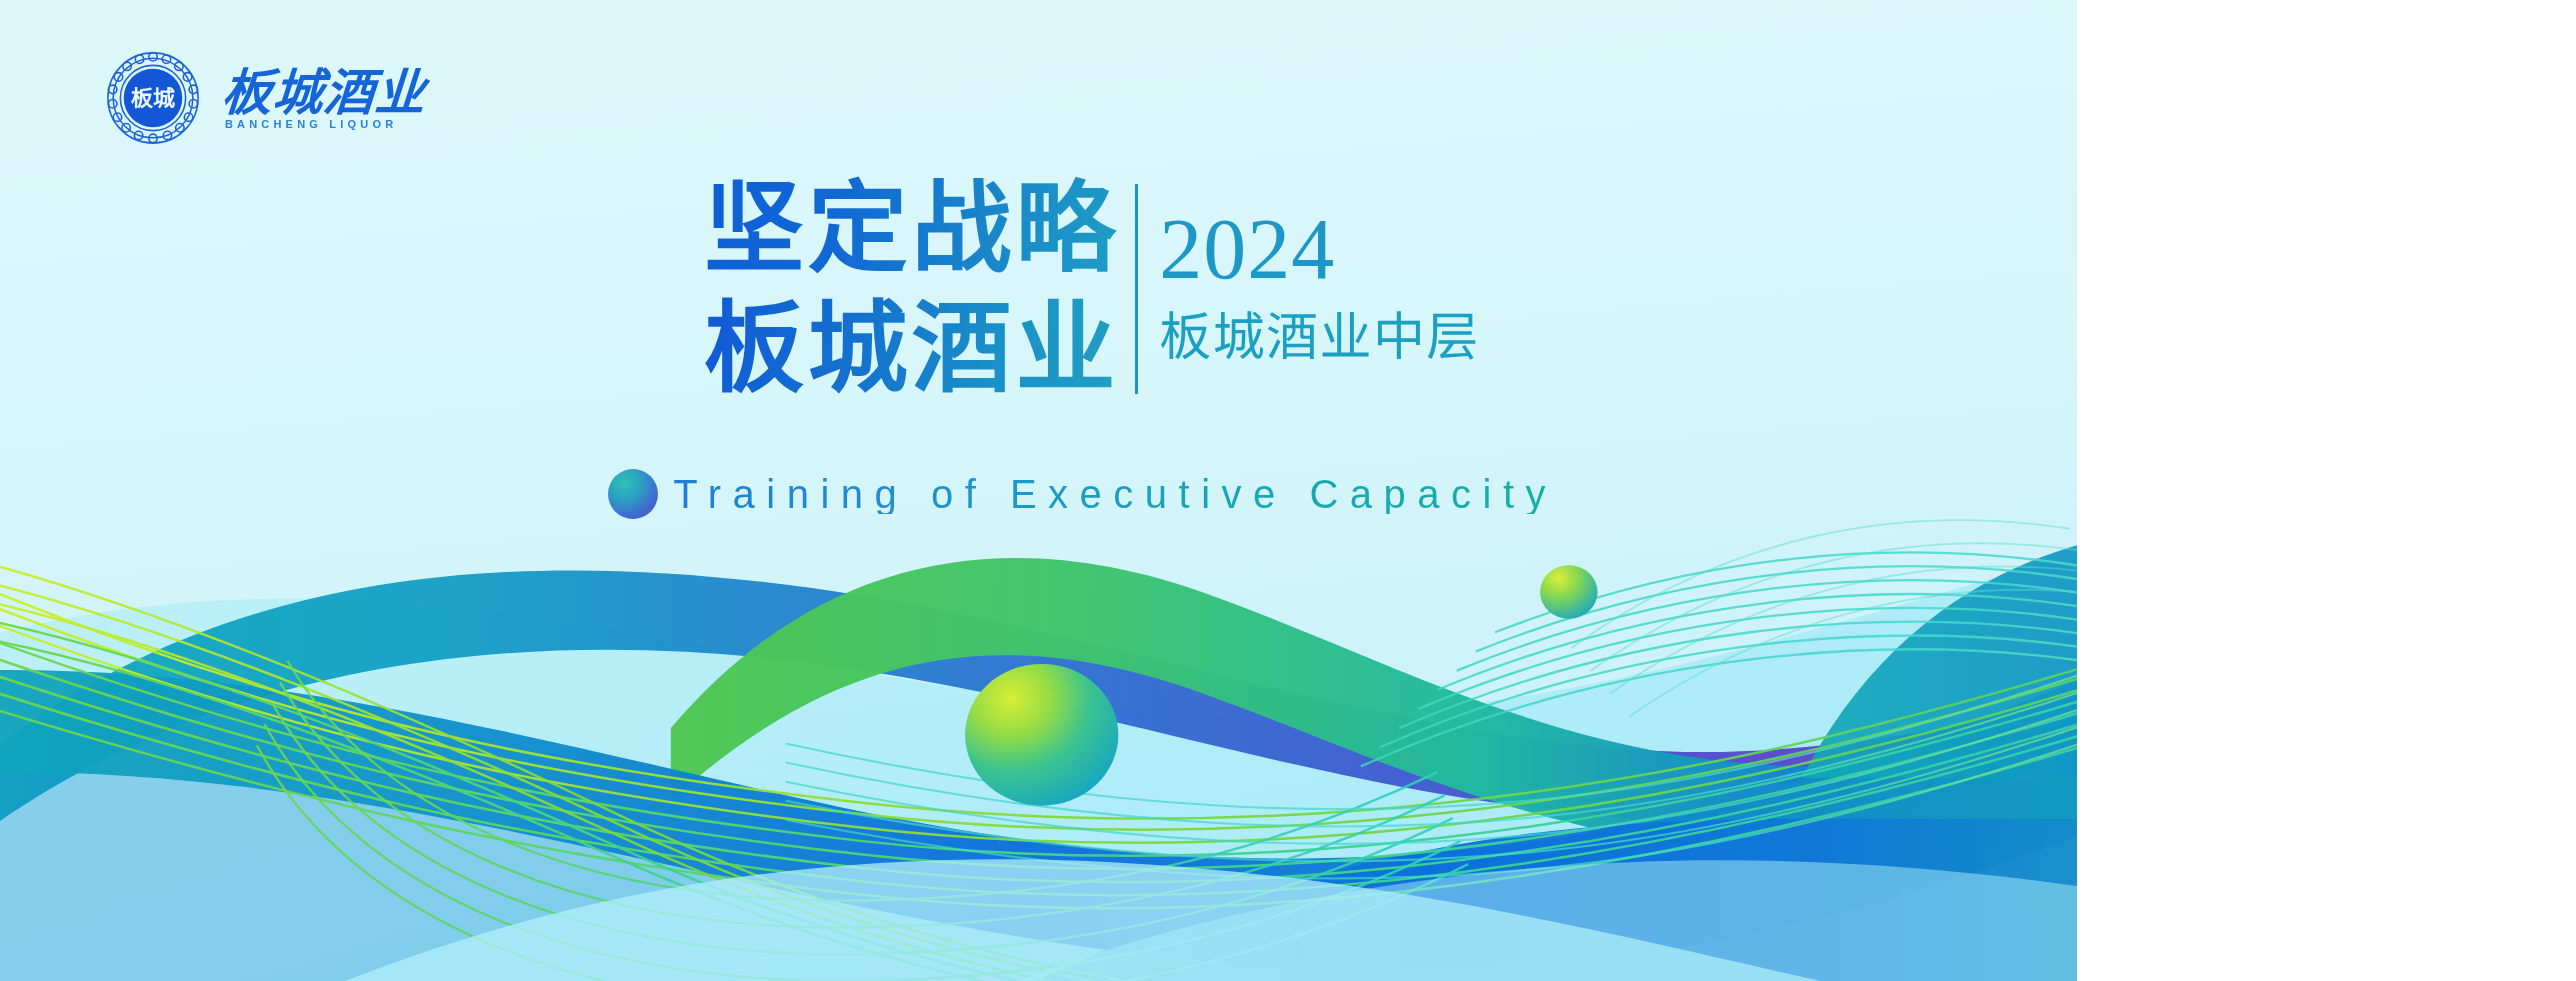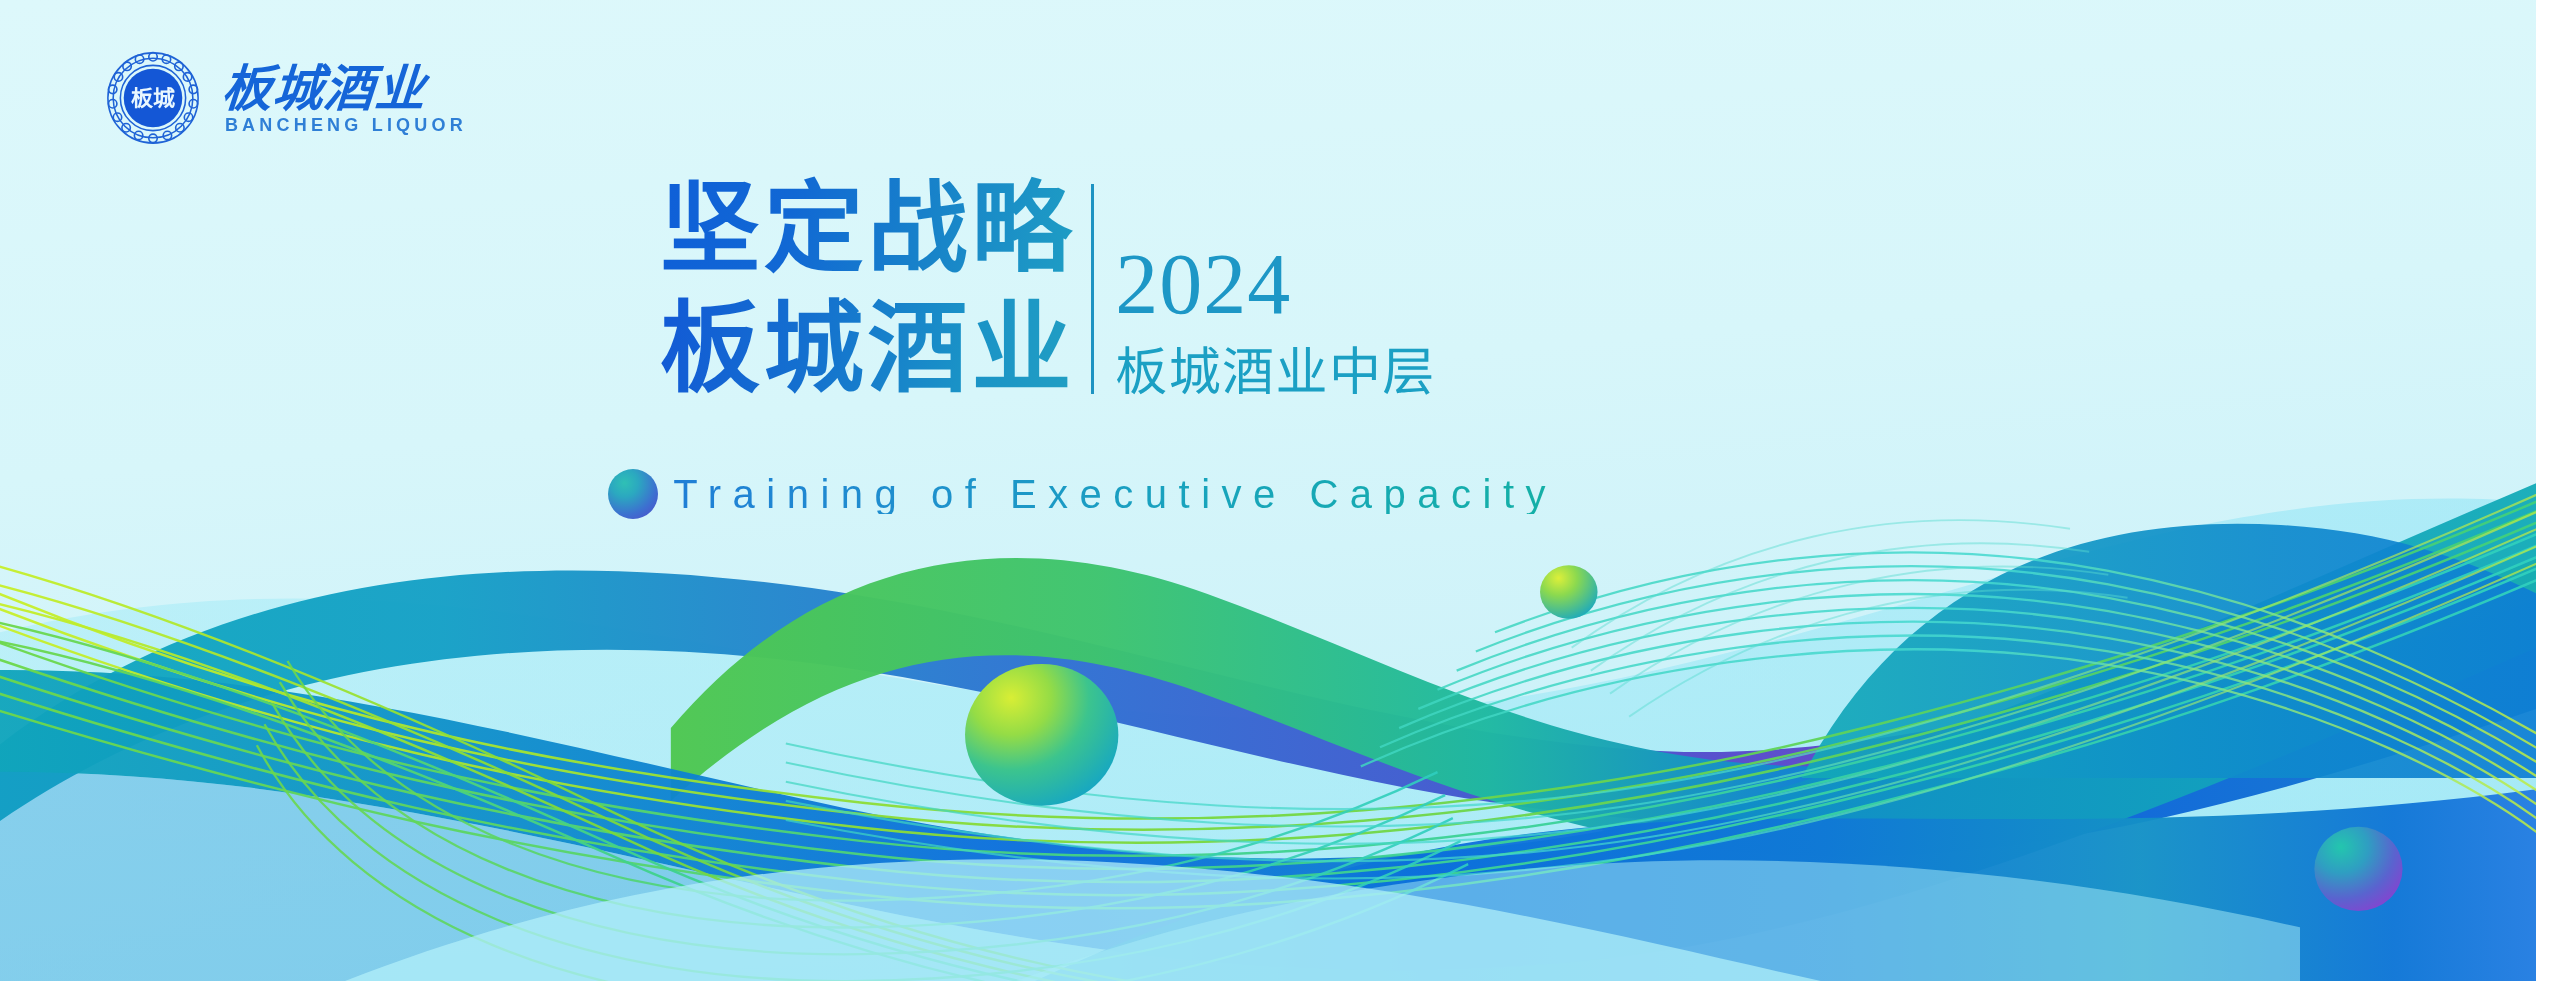--- a/index.html
+++ b/index.html
@@ -3,21 +3,21 @@
 <meta charset="utf-8">
 <title>Banner</title>
 <style>
   html, body {
     margin: 0;
     padding: 0;
     background: #ffffff;
   }
   #banner {
     position: relative;
-    width: 2536px;
+    width: 2077px;
     height: 981px;
     overflow: hidden;
     font-family: "Liberation Sans", "DejaVu Sans", sans-serif;
     background: linear-gradient(175deg, #ddf8fb 0%, #d7f6fa 40%, #cdf2f9 70%, #b8eef8 100%);
     user-select: none;
   }
 
   
   #artwork {
     position: absolute;
@@ -54,37 +54,37 @@
     font-size: 50px;
     font-weight: 700;
     font-style: italic;
     letter-spacing: 1px;
     line-height: 1;
     color: #1565d8;
     white-space: nowrap;
     transform: skewX(-4deg);
   }
   .logo-en {
-    font-size: 18px;
+    font-size: 11px;
     font-weight: 700;
     letter-spacing: 4.2px;
     line-height: 1;
     color: #2f7fd6;
     white-space: nowrap;
     padding-left: 2.9px;
   }
 
   
   .headline {
     position: absolute;
-    left: 660px;
+    left: 704px;
     top: 169px;
     z-index: 5;
     display: flex;
-    align-items: flex-end;
+    align-items: center;
   }
   .headline-left {
     display: flex;
     flex-direction: column;
     gap: 1.9px;
   }
   .hl-line {
     font-family: "Liberation Sans", "DejaVu Sans", sans-serif;
     font-size: 100px;
     font-weight: 700;

